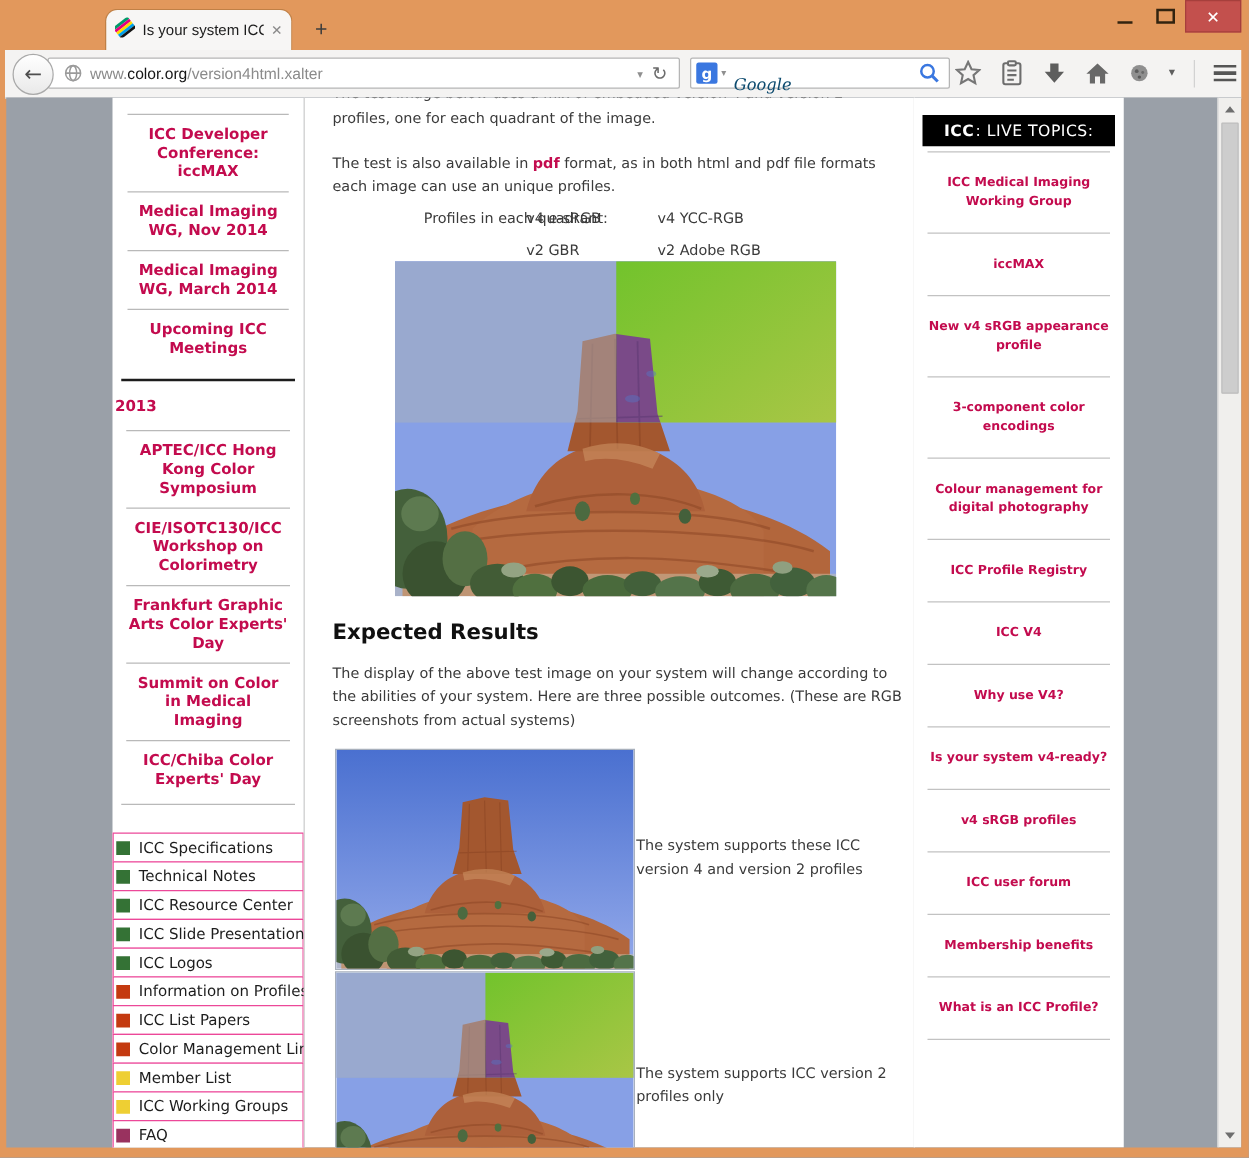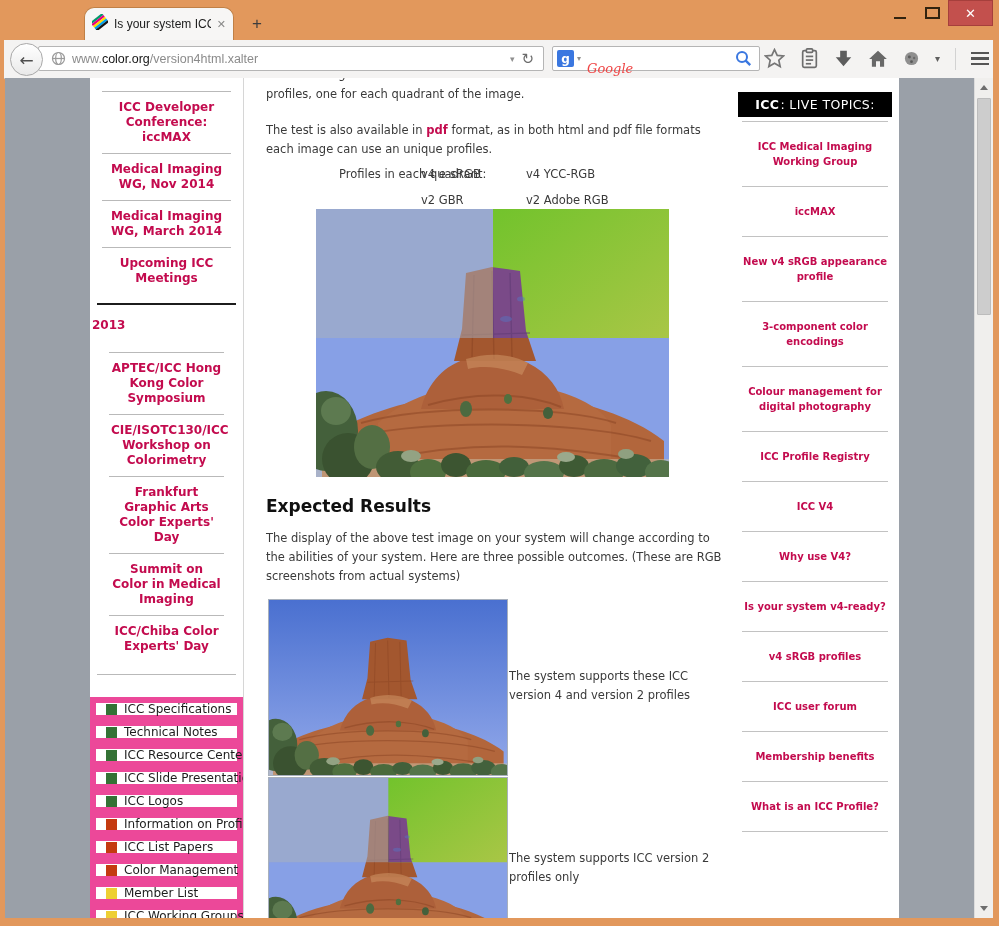--- a/index.html
+++ b/index.html
@@ -45,21 +45,21 @@
   .url-caret{color:#8f8f8f;font-size:9px;margin:0 7px;}
   .url-reload{color:#6c6c6c;font-size:15px;margin-right:9px;}
   .searchbox{
     position:absolute;left:548px;top:6px;width:208px;height:25px;box-sizing:border-box;
     background:#fff;border:1px solid #b5b5b5;border-radius:2px;
     display:flex;align-items:center;
   }
   .gfav{width:17px;height:17px;margin-left:4px;border-radius:2px;background:#3a77e0;color:#fff;
     display:flex;align-items:center;justify-content:center;font-size:12px;font-weight:bold;}
   .g-caret{color:#8f8f8f;font-size:8px;margin:0 6px 0 3px;}
-  .search-ph{flex:1;font-family:"DejaVu Serif",serif;font-style:italic;font-size:13px;color:#ef4444;margin-top:20px;}
+  .search-ph{flex:1;font-family:"DejaVu Serif",serif;font-style:italic;font-size:13px;color:#0c4a6e;margin-top:20px;}
   .searchbox svg{margin-right:7px;}
   .tb-icons{position:absolute;left:760px;top:3px;height:31px;display:flex;align-items:center;gap:15px;}
   .tb-caret{color:#5f5f5f;font-size:10px;}
   .tb-sep{width:1px;height:22px;background:#d2d2d2;}
   .burger{display:flex;flex-direction:column;gap:3px;}
   .burger i{display:block;width:18px;height:2.5px;background:#555;}
   
   .viewport{position:absolute;left:5px;top:78px;width:988px;height:840px;background:#9aa0a8;overflow:hidden;}
   .col{position:absolute;top:0;bottom:0;background:#fff;}
   .col-left{left:85px;width:153px;}
@@ -75,27 +75,27 @@
   .sb-thumb{position:absolute;left:2px;right:2px;top:20px;height:215px;background:#cdcdcd;border:1px solid #bcbcbc;border-radius:1px;}
   
   .col-left{font-size:12px;}
   .events{margin:8px 0 0;padding:5px;list-style:none;}
   .events li{
     margin:0 7px;padding:8px 2px;border-top:1px solid #b9b9b9;
     text-align:center;font-weight:bold;color:#c30b4e;line-height:15px;
   }
   .thickline{margin:4px 7px 0;border-top:2px solid #1c1c1c;}
   .yearhead{padding:13px 2px 8px;font-weight:bold;color:#c30b4e;}
-  .events2{margin:8px;padding:4px;list-style:none;border-bottom:0;}
+  .events2{margin:0;padding:4px;list-style:none;border-bottom:0;}
   .events2 li{margin:0 7px;padding:8px 2px;border-top:1px solid #b9b9b9;text-align:center;font-weight:bold;color:#c30b4e;line-height:15px;}
   .events2-end{margin:0 7px;border-top:1px solid #b9b9b9;}
   .menu{margin-top:23px;}
   .menu-item{
-    height:24px;box-sizing:border-box;border:6px solid #ec4899;margin-top:-1px;background:#fff;
-    display:flex;align-items:center;padding:0 10px;color:#1d1d1d;font-size:12px;white-space:nowrap;
+    height:24px;box-sizing:border-box;border:1px solid #ec4899;margin-top:-1px;background:#fff;
+    display:flex;align-items:center;padding:0 2px;color:#1d1d1d;font-size:12px;white-space:nowrap;
   }
   .sq{width:11px;height:11px;margin-right:7px;flex:none;}
   
   .col-main{font-size:11.5px;color:#3a3a3a;line-height:19px;}
   .abs{position:absolute;}
   .prewrap{white-space:pre-line;}
   .clipline{left:22px;top:-13px;height:19px;width:460px;overflow:hidden;}
   .pdf-link{color:#c30b4e;font-weight:bold;}
   .mainhead{left:22px;top:419px;font-size:17px;font-weight:bold;color:#101010;}
   .imgframe{border:1px solid #a8b0bc;box-sizing:content-box;overflow:hidden;}

